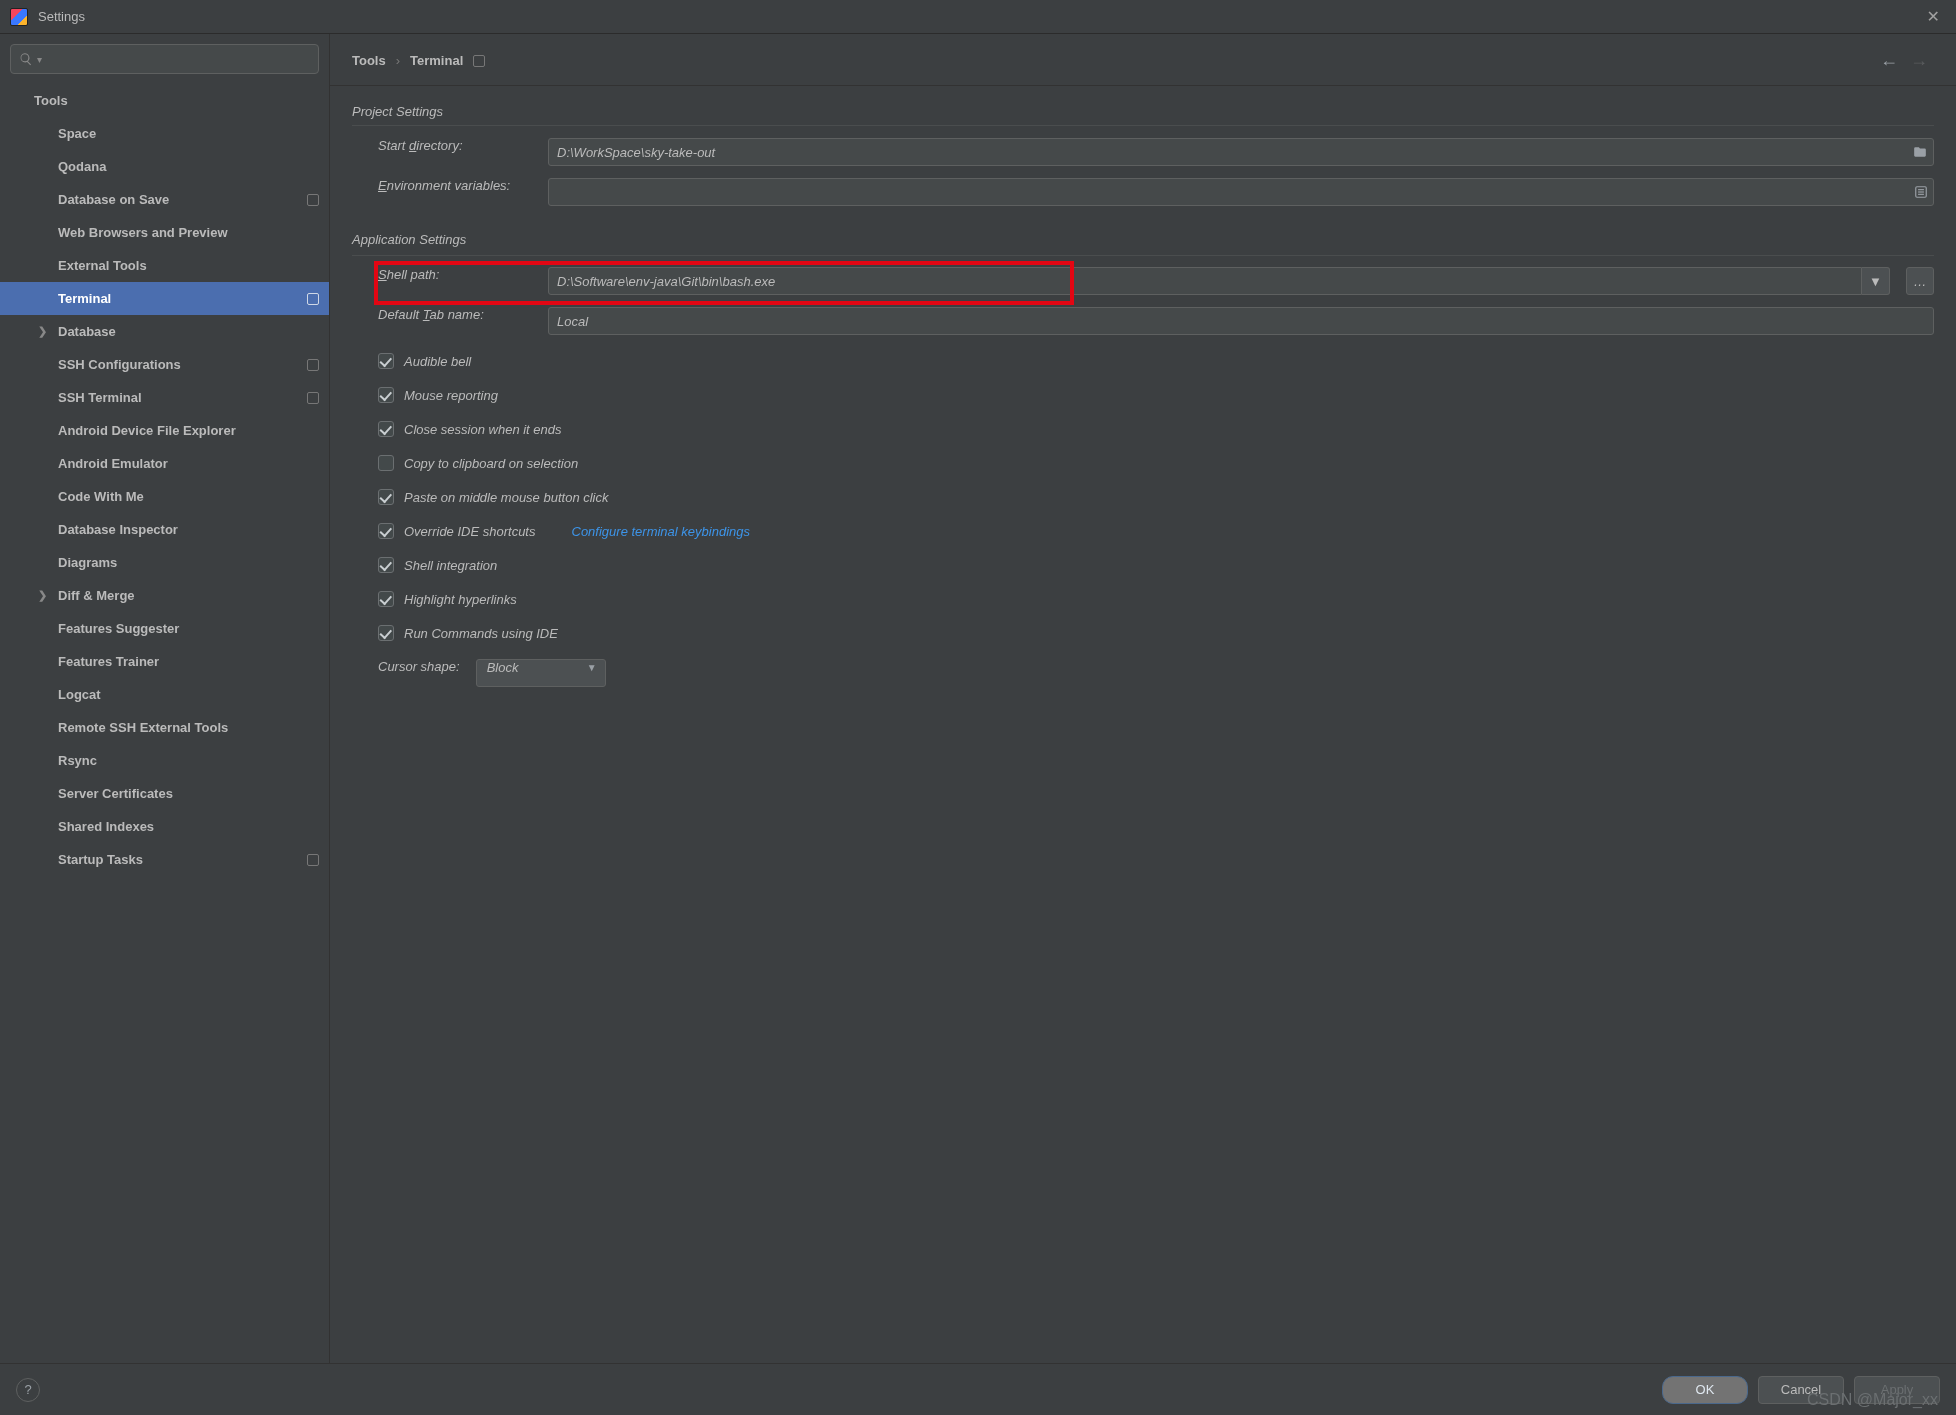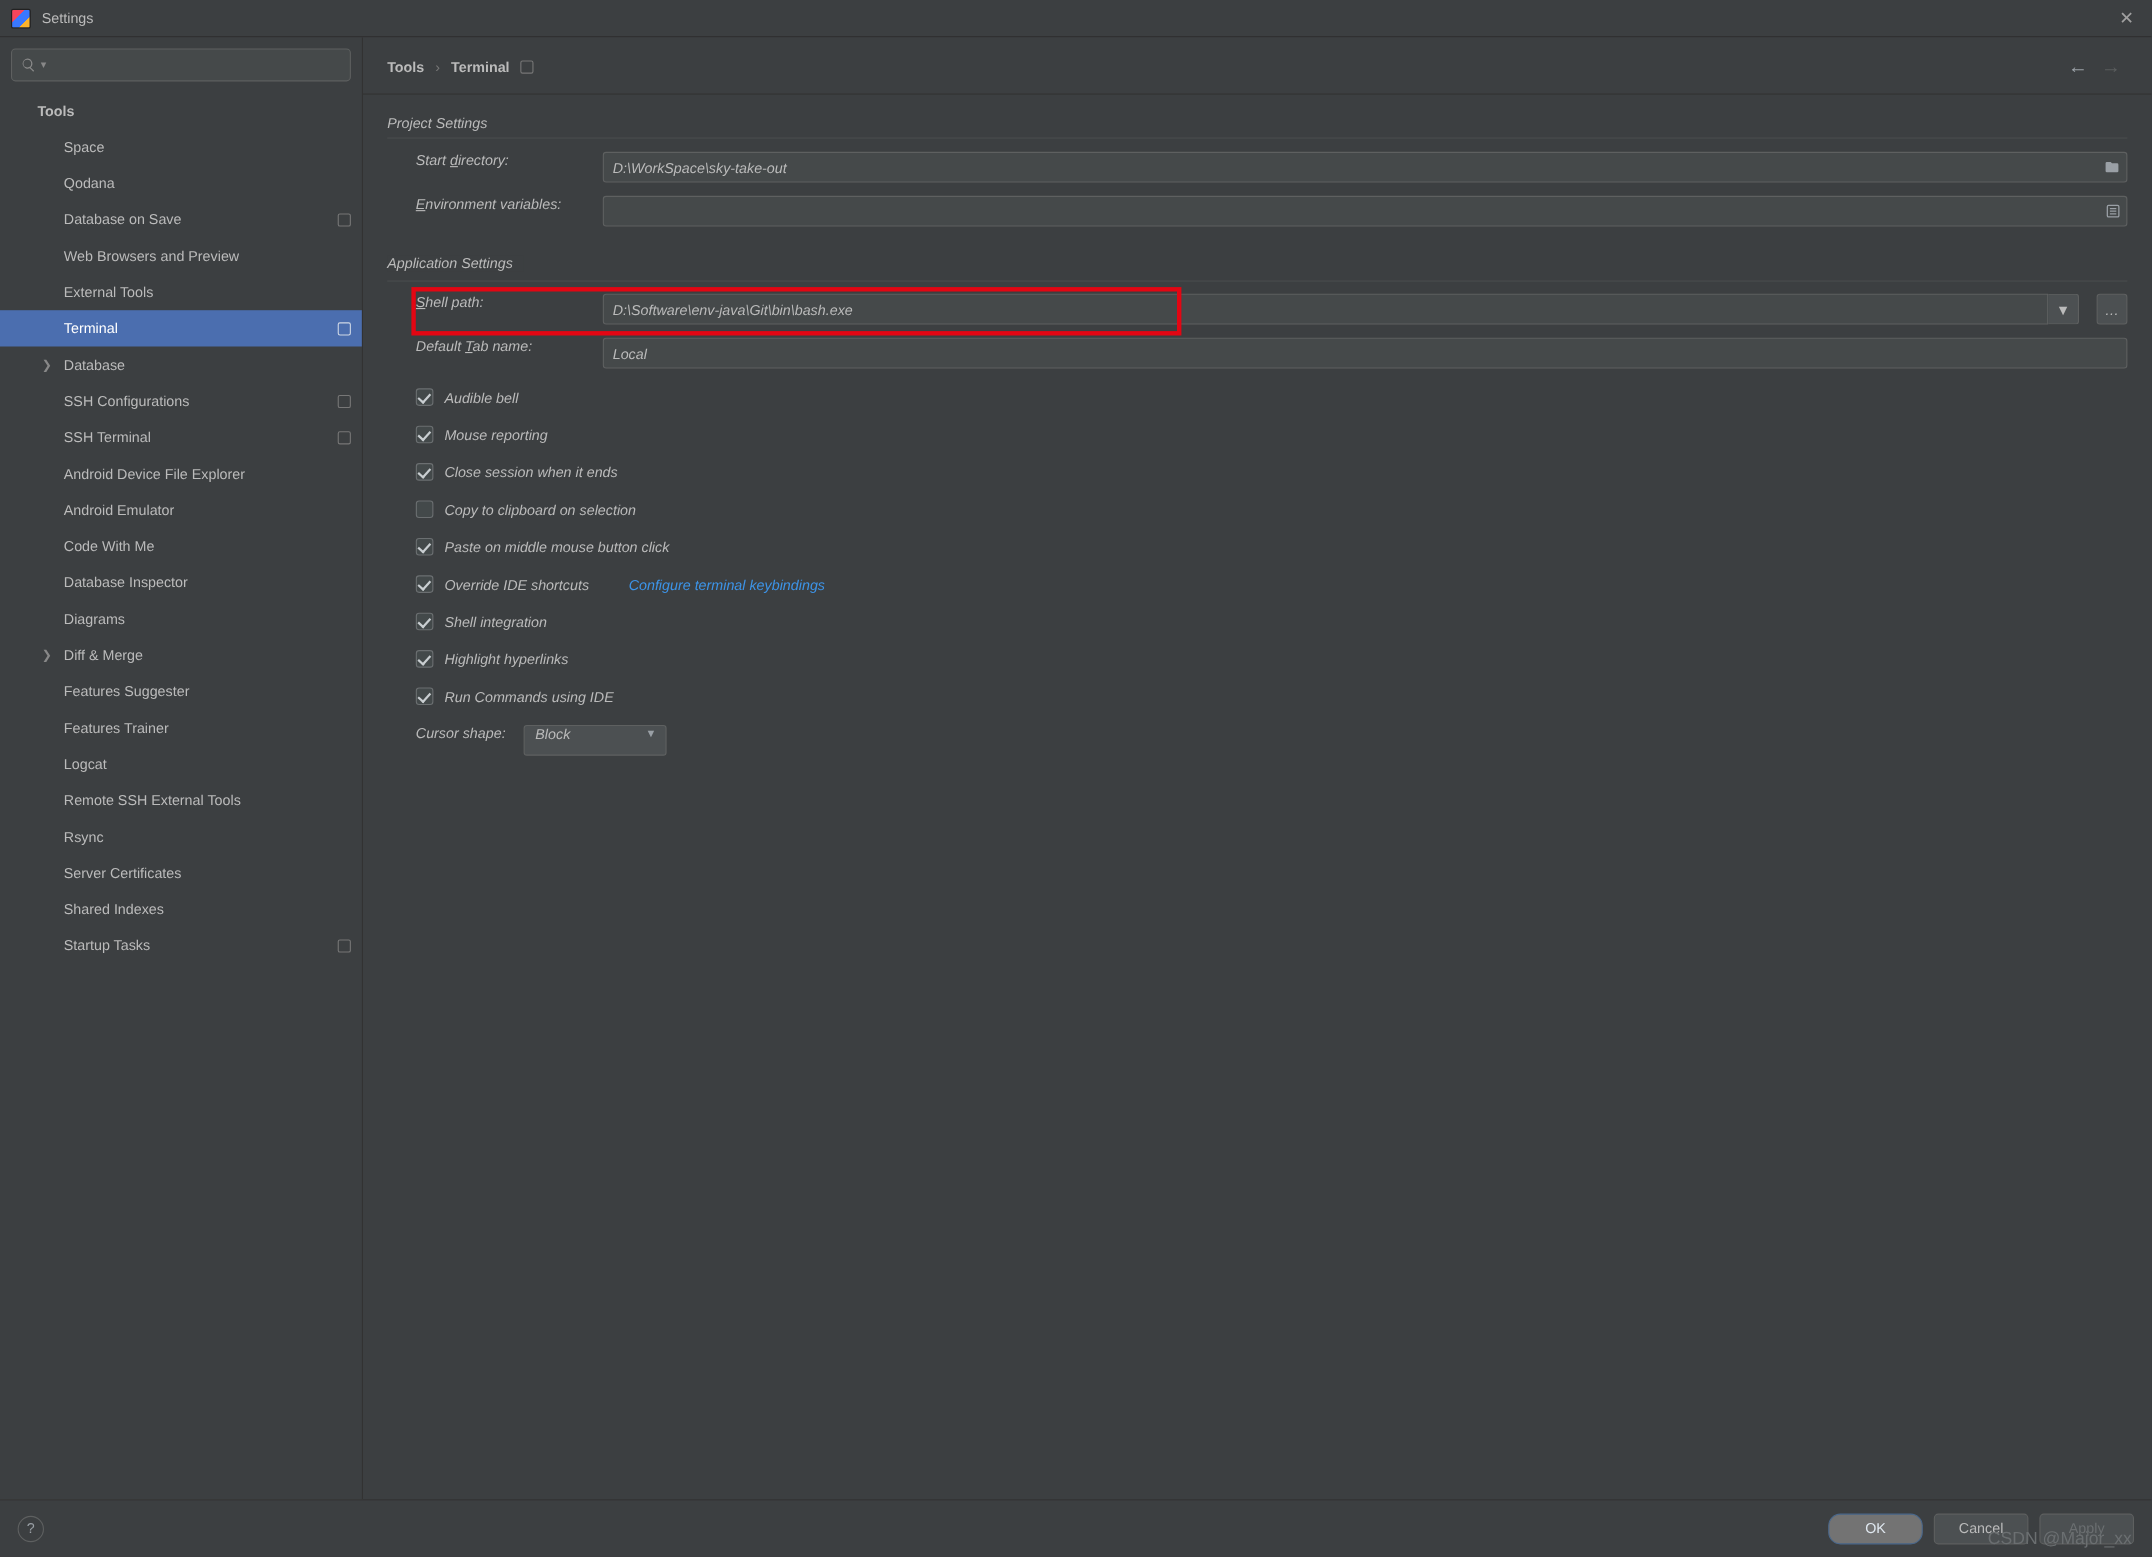--- a/index.html
+++ b/index.html
@@ -51,20 +51,21 @@
   .tree { flex:1; overflow-y:auto; margin:0 -10px; }
   .tree::-webkit-scrollbar{width:10px;}
   .tree::-webkit-scrollbar-thumb{background:#5a5d5e;border-radius:5px;}
   .tree-item {
     display:flex; align-items:center;
     height:33px;
     padding:0 10px 0 34px;
     color:#bbbbbb;
     cursor:pointer;
     position:relative;
+    font-weight:bold;
   }
   .tree-item.root { padding-left:34px; font-weight:bold;}
   .tree-item.child { padding-left:58px;}
   .tree-item .chev {
     position:absolute; left:38px; color:#888; font-size:11px;
   }
   .tree-item .label{flex:1;}
   .tree-item .badge{
     width:12px;height:12px;border:1px solid #777;border-radius:2px;margin-left:6px;
   }

